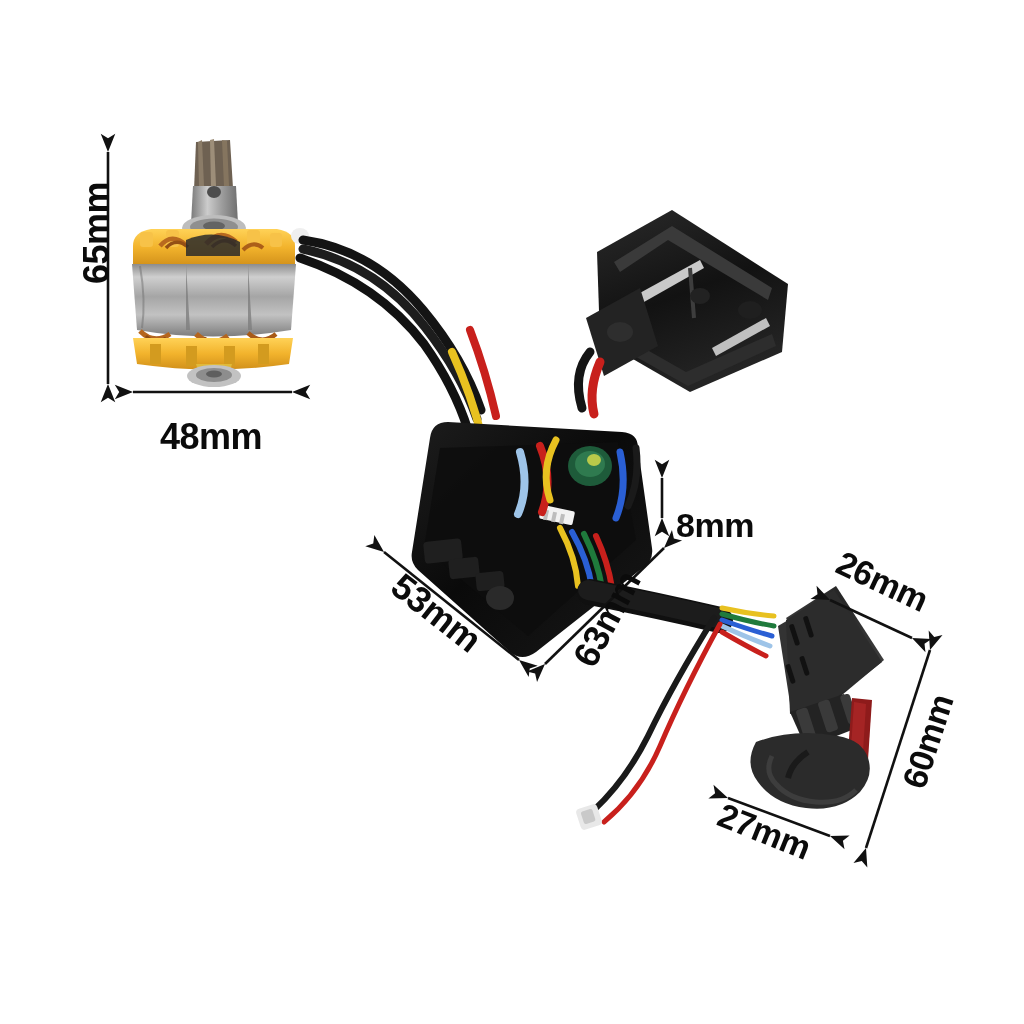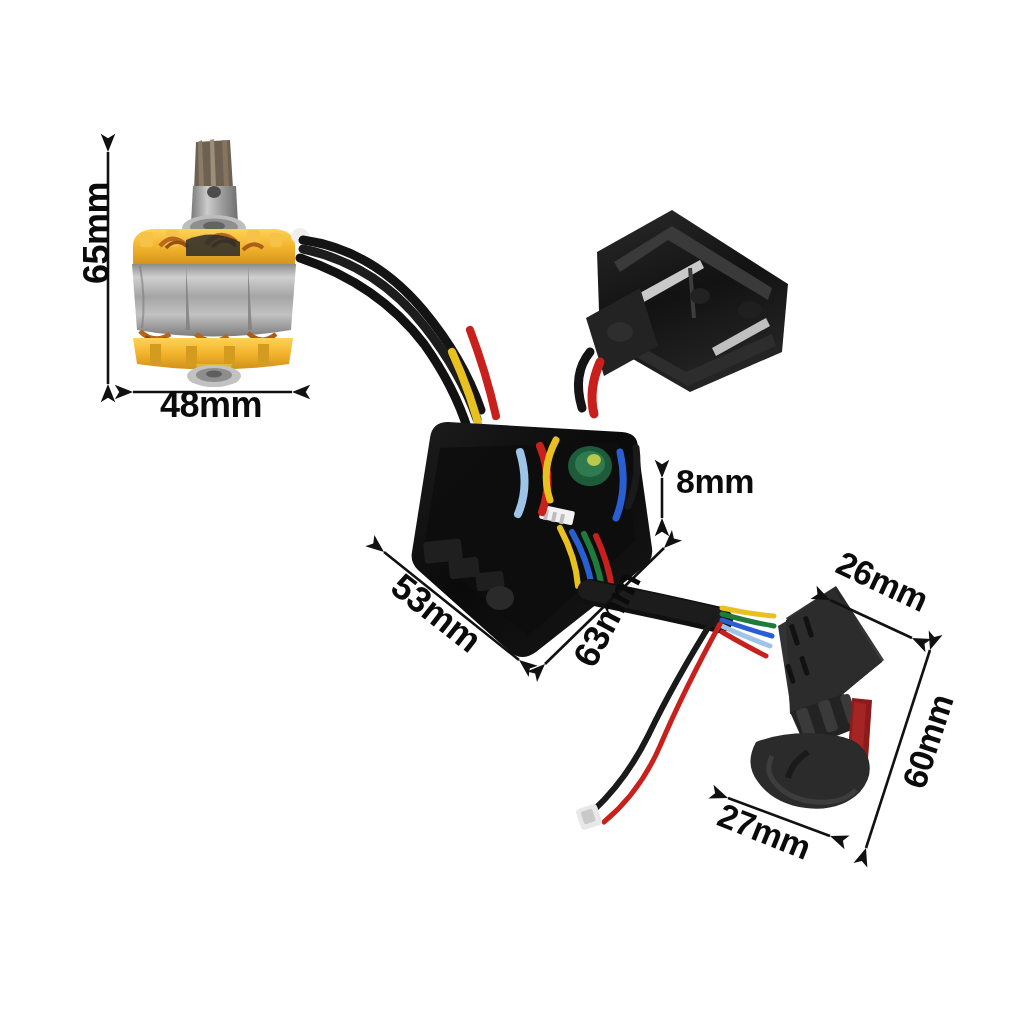--- a/index.html
+++ b/index.html
@@ -255,27 +255,27 @@
       <line x1="545" y1="664" x2="664" y2="548" marker-start="url(#arrowStart)" marker-end="url(#arrowEnd)"></line>
       <line x1="662" y1="478" x2="662" y2="518" marker-start="url(#arrowStart)" marker-end="url(#arrowEnd)"></line>
       <line x1="830" y1="600" x2="912" y2="638" marker-start="url(#arrowStart)" marker-end="url(#arrowEnd)"></line>
       <line x1="866" y1="848" x2="930" y2="650" marker-start="url(#arrowStart)" marker-end="url(#arrowEnd)"></line>
       <line x1="728" y1="798" x2="830" y2="836" marker-start="url(#arrowStart)" marker-end="url(#arrowEnd)"></line>
     </g>
   </svg>
 
   <div class="dim-label" style="left:46px; top:212px; font-size:36px; transform:rotate(-90deg); transform-origin:center;">65mm</div>
 
-  <div class="dim-label" style="left:160px; top:384px; font-size:36px;">48mm</div>
+  <div class="dim-label" style="left:160px; top:416px; font-size:36px;">48mm</div>
 
   <div class="dim-label" style="left:385px; top:592px; font-size:36px; transform:rotate(38deg); transform-origin:center;">53mm</div>
 
   <div class="dim-label" style="left:556px; top:598px; font-size:36px; transform:rotate(-62deg); transform-origin:center;">63mm</div>
 
-  <div class="dim-label" style="left:676px; top:462px; font-size:34px;">8mm</div>
+  <div class="dim-label" style="left:676px; top:506px; font-size:34px;">8mm</div>
 
   <div class="dim-label" style="left:834px; top:562px; font-size:34px; transform:rotate(25deg); transform-origin:center;">26mm</div>
 
   <div class="dim-label" style="left:880px; top:722px; font-size:34px; transform:rotate(-72deg); transform-origin:center;">60mm</div>
 
   <div class="dim-label" style="left:716px; top:812px; font-size:34px; transform:rotate(22deg); transform-origin:center;">27mm</div>
 
 </div>
 
 </body></html>

